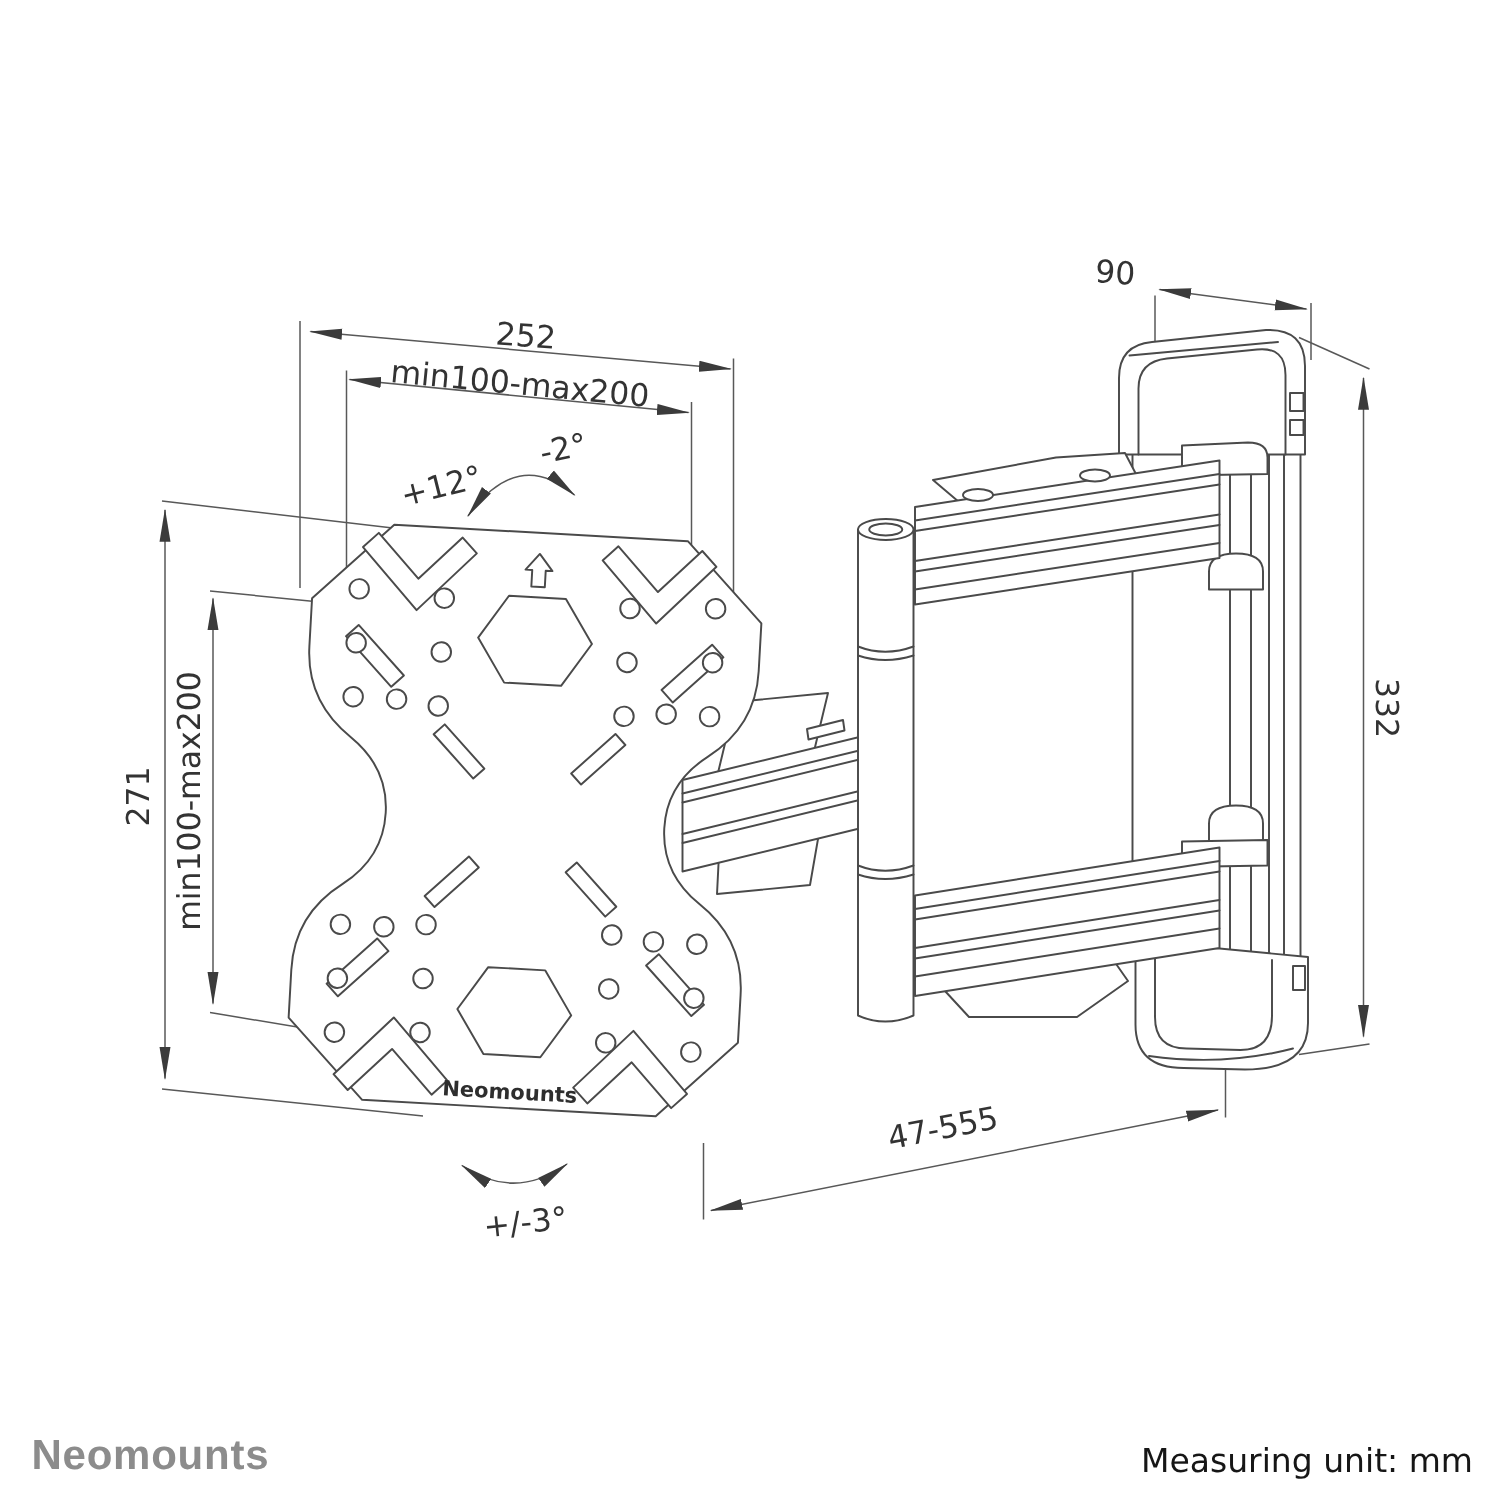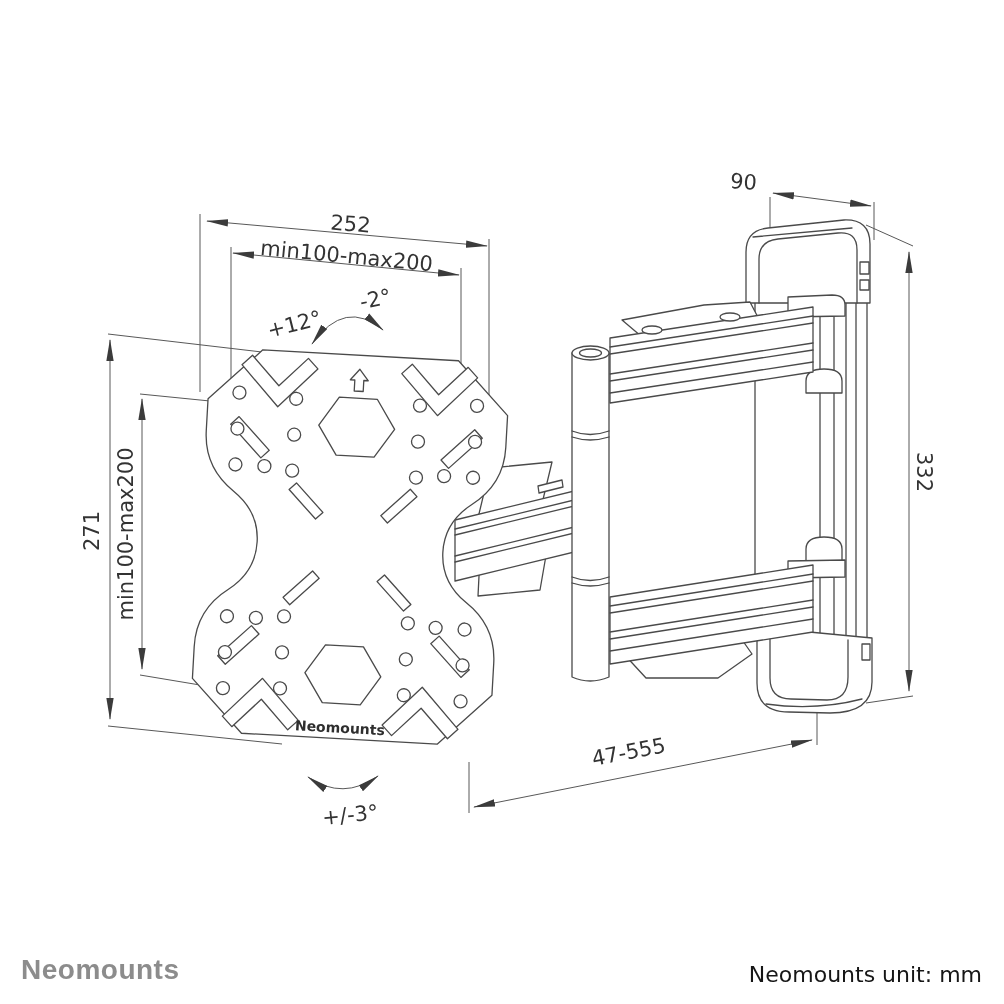--- a/index.html
+++ b/index.html
@@ -245,14 +245,14 @@
     <text class="dimtxt" x="743" y="189" text-anchor="middle" transform="rotate(4 743 189)">90</text>
     <text class="dimtxt" x="917" y="472" text-anchor="middle" transform="rotate(90 917 472)">332</text>
     <text class="dimtxt" x="630" y="759" text-anchor="middle" transform="rotate(-11 630 759)">47-555</text>
     <text class="dimtxt" x="296" y="331" text-anchor="middle" transform="rotate(-14 296 331)">+12°</text>
     <text class="dimtxt" x="377" y="306" text-anchor="middle" transform="rotate(-12 377 306)">-2°</text>
     <text class="dimtxt" x="351" y="822" text-anchor="middle" transform="rotate(-6 351 822)">+/-3°</text>
   </g>
 </svg>
 
   <div class="footer-brand">Neomounts</div>
-  <div class="footer-unit">Neomounts unit: mm</div>
+  <div class="footer-unit">Measuring unit: mm</div>
 </div>
 
 </body></html>

